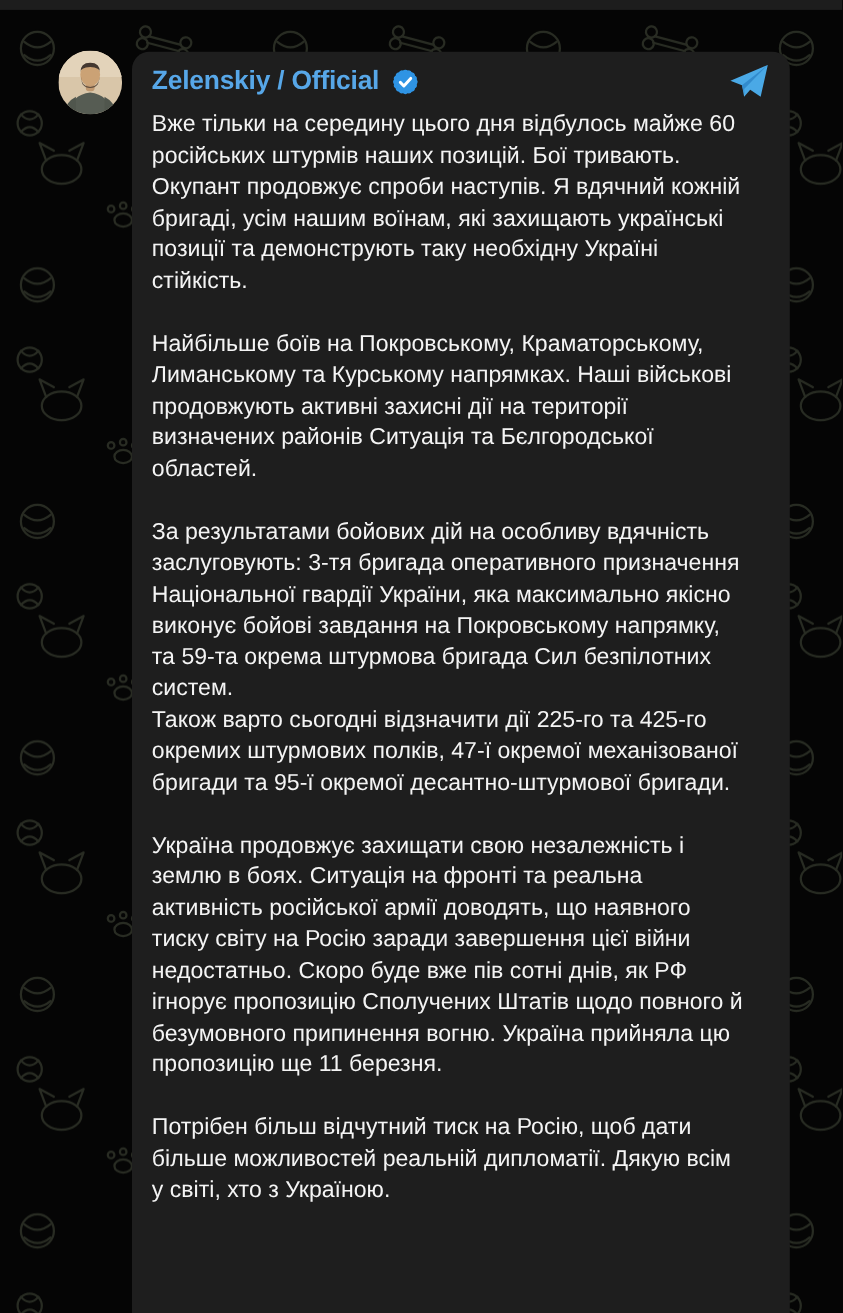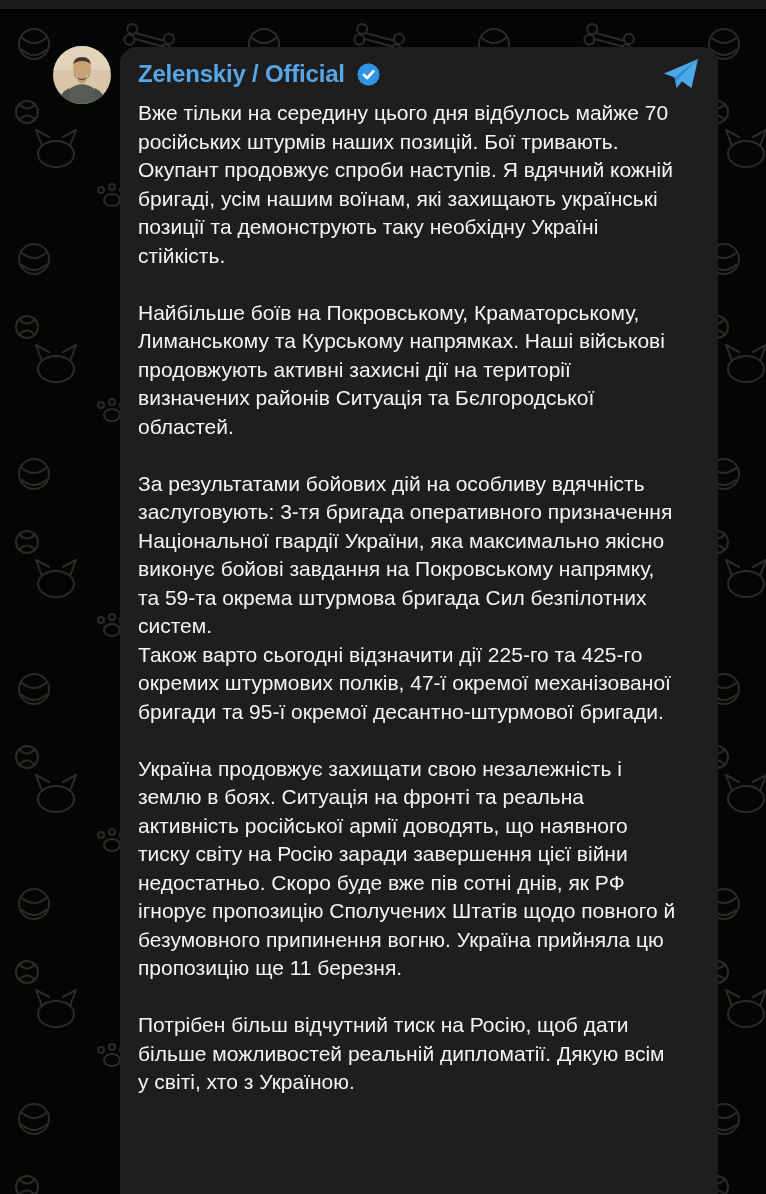--- a/index.html
+++ b/index.html
@@ -173,21 +173,21 @@
 
       <span class="plane">
         <svg width="38" height="34" viewBox="0 0 38 34">
           <path d="M36 2 L2 16.5 L12.5 20.5 L14.5 31 L20 24.5 L29.5 31 Z" fill="#4aa9e6"></path>
           <path d="M12.5 20.5 L36 2 L14.5 23.8 L14.8 29 Z" fill="#2e86c8" opacity="0.85"></path>
         </svg>
       </span>
     </div>
 
     <div class="text">
-      <div class="para">Вже тільки на середину цього дня відбулось майже 70
+      <div class="para">Вже тільки на середину цього дня відбулось майже 60
 російських штурмів наших позицій. Бої тривають.
 Окупант продовжує спроби наступів. Я вдячний кожній
 бригаді, усім нашим воїнам, які захищають українські
 позиції та демонструють таку необхідну Україні
 стійкість.</div>
       <div class="para">Найбільше боїв на Покровському, Краматорському,
 Лиманському та Курському напрямках. Наші військові
 продовжують активні захисні дії на території
 визначених районів Ситуація та Бєлгородської
 областей.</div>

